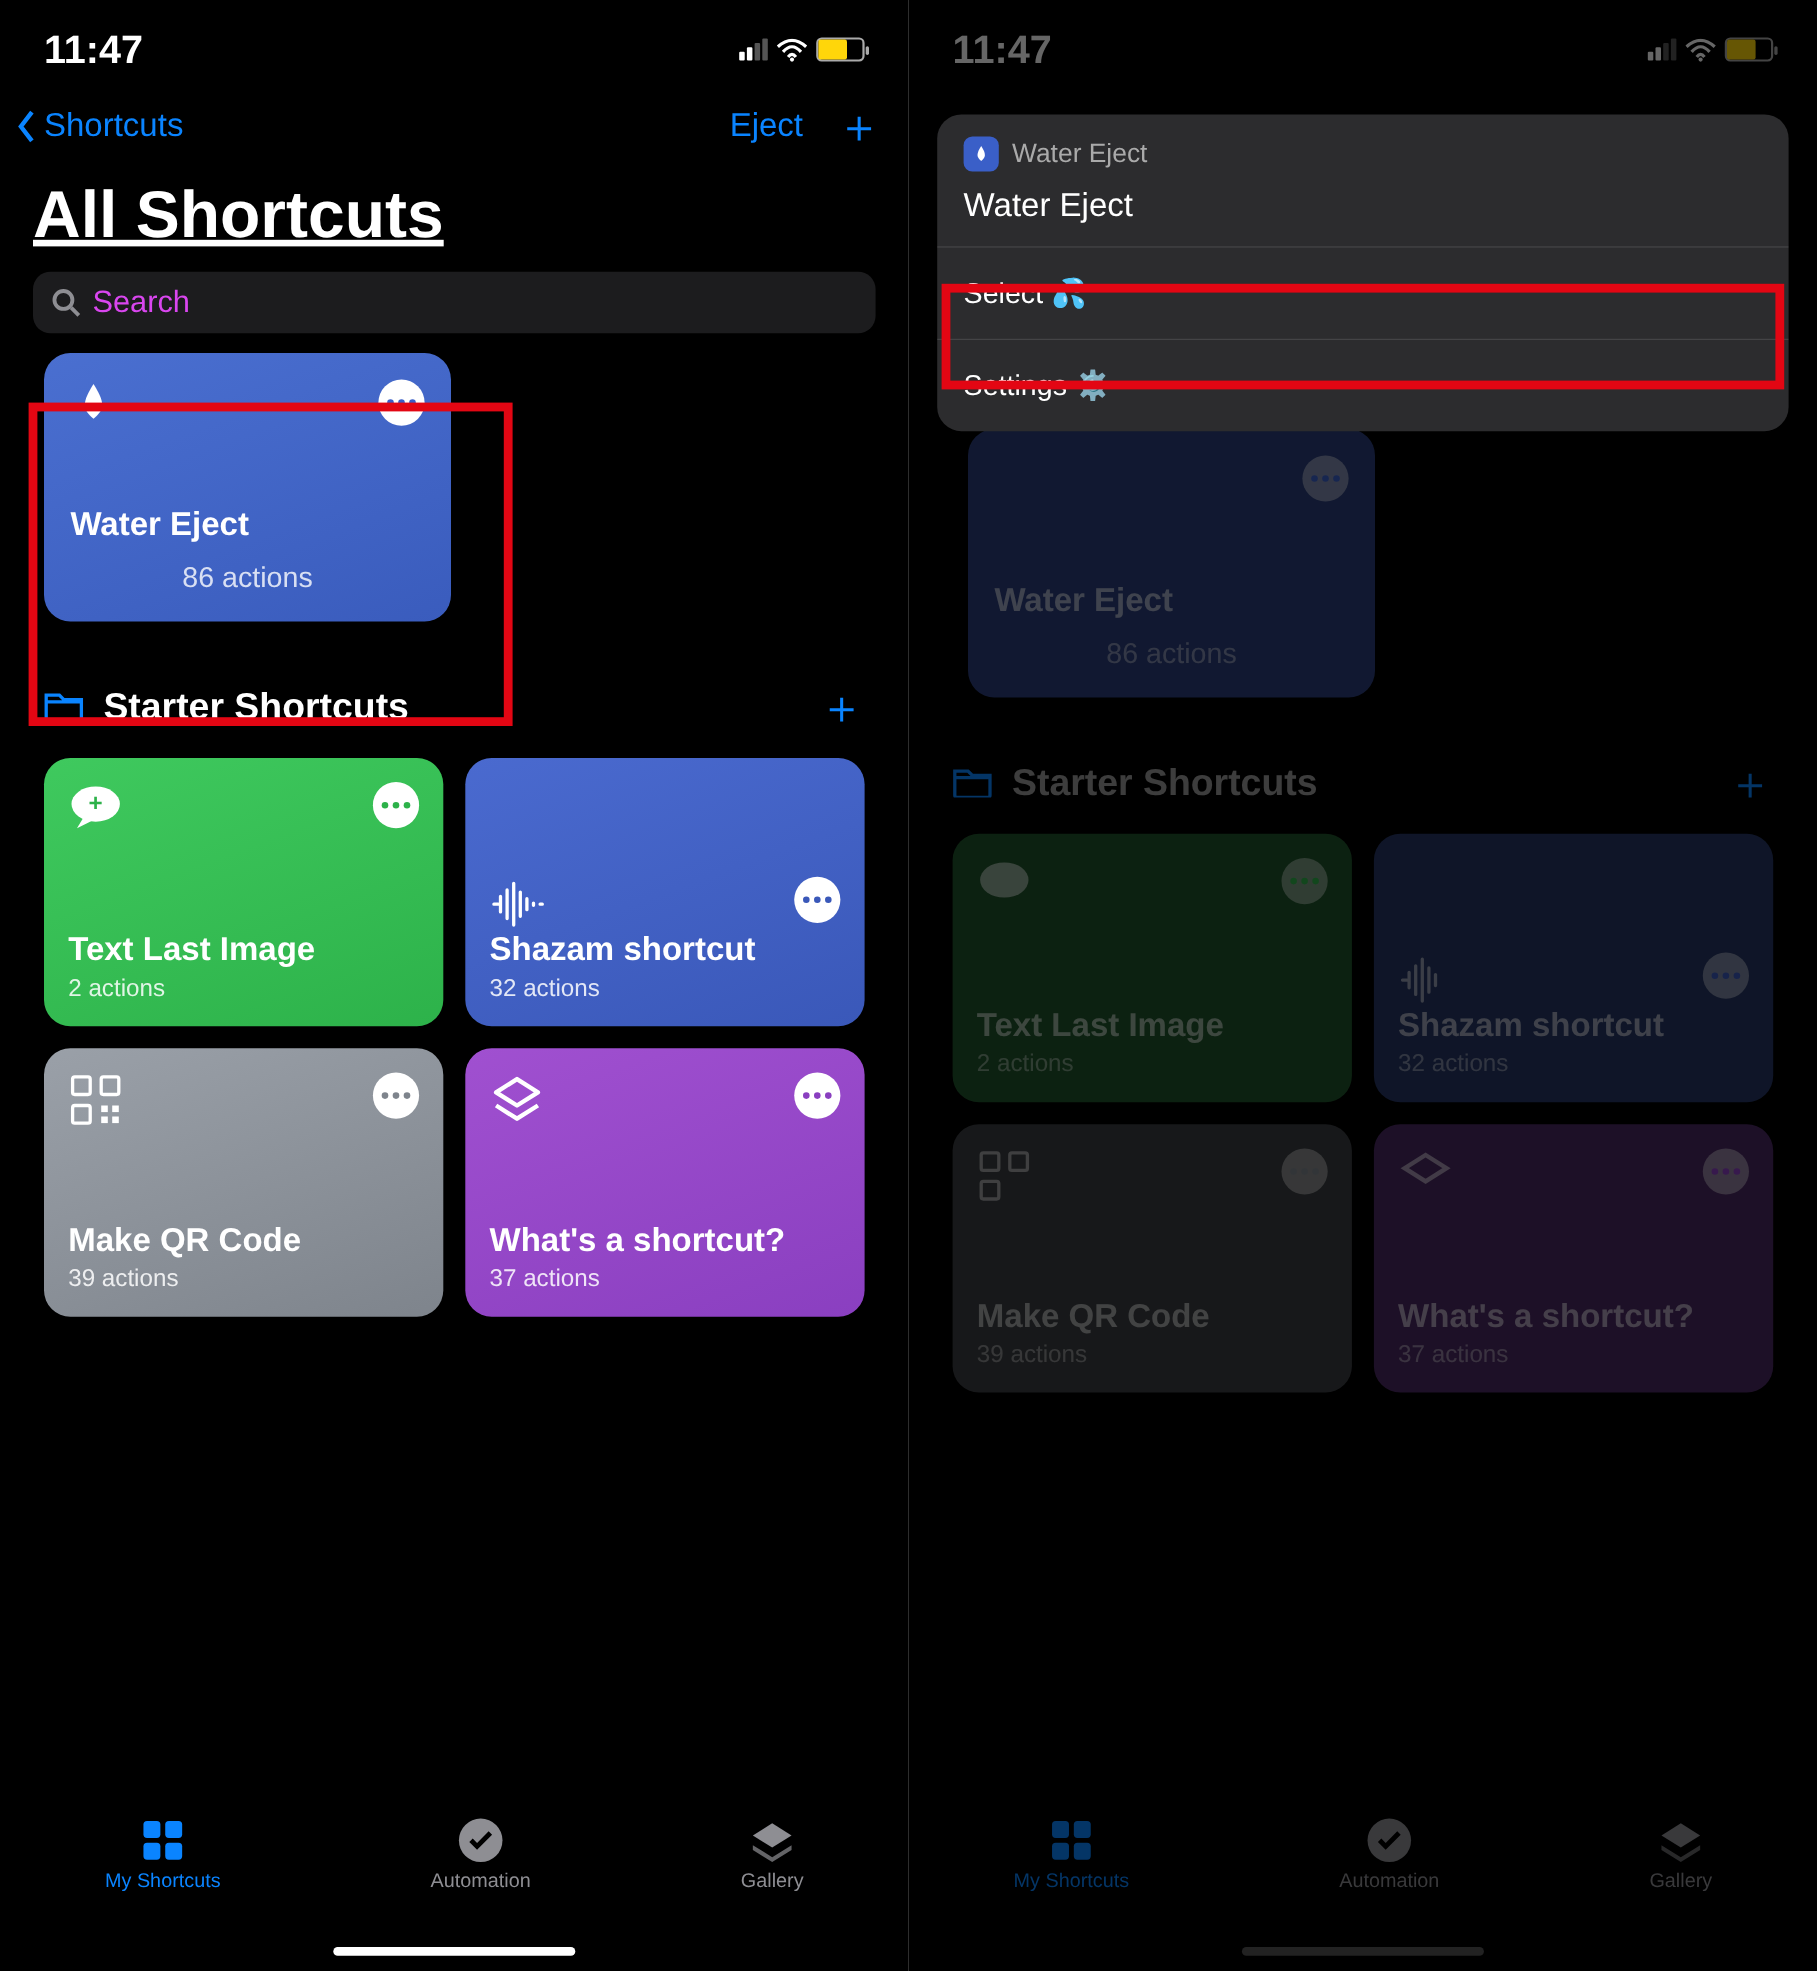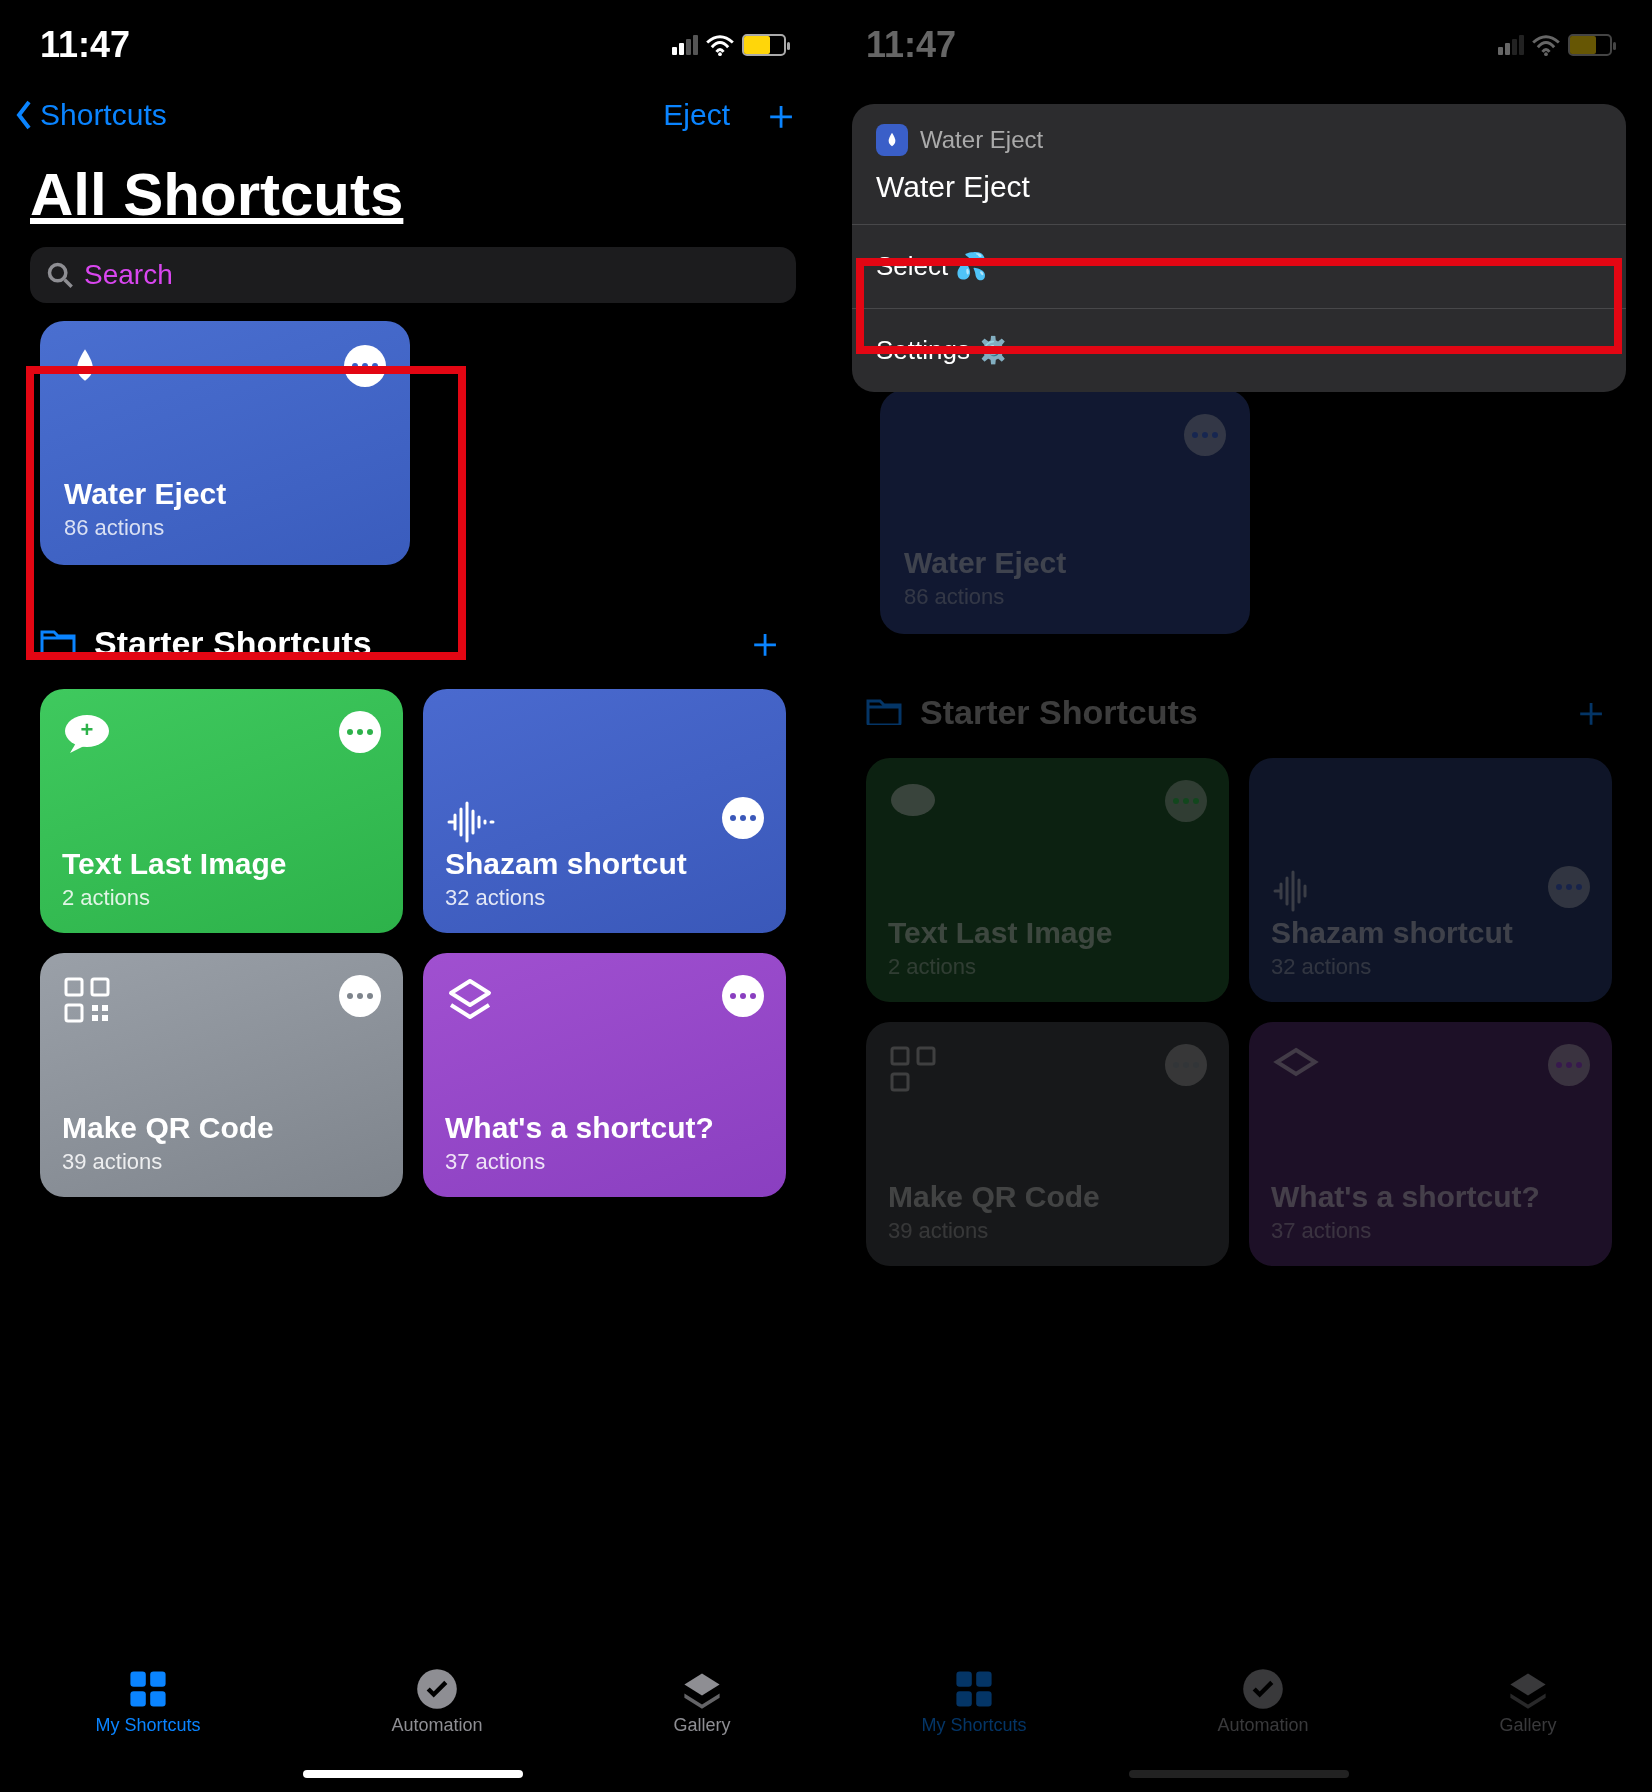--- a/index.html
+++ b/index.html
@@ -62,36 +62,36 @@
   .tiles-row{ display:flex; gap:20px; padding:0 40px; }
   .tile{
     position:relative; border-radius:24px; width:370px; height:244px;
     padding:24px; display:flex; flex-direction:column; justify-content:space-between;
   }
   .tile-header{ display:flex; justify-content:space-between; align-items:flex-start;}
   .tile-icon{ width:42px; height:42px; }
   .ellipsis{ width:42px; height:42px; border-radius:50%; background:#fff; display:flex; align-items:center; justify-content:center;}
   .ellipsis span{ width:6px; height:6px; border-radius:50%; background:#3a5fc8; margin:0 2px;}
   .tile-label{ font-size:30px; font-weight:600; color:#fff; }
-  .tile-sub{ font-size:22px; color:rgba(255,255,255,.8); margin-top:4px;}
+  .tile-sub{ font-size:26px; color:rgba(255,255,255,.8); margin-top:16px;text-align:center;}
   .section-head{ display:flex; align-items:center; justify-content:space-between; padding:50px 40px 18px; }
   .section-left{ display:flex; align-items:center; gap:18px;}
   .folder-icon svg{ width:36px; height:30px; stroke:#0a84ff; fill:none; stroke-width:3;}
   .section-title{ font-size:34px; font-weight:700; }
   .section-plus{ color:#0a84ff; font-size:42px; font-weight:300;}
   
   .grid { display:grid; grid-template-columns:repeat(2,1fr); gap:20px; padding:0 40px;}
   .stile{ border-radius:24px; height:244px; padding:22px; display:flex; flex-direction:column; justify-content:space-between;}
   .stile-top{ display:flex; justify-content:space-between; align-items:flex-start;}
   .stile-icon{ width:50px; height:50px; }
   .stile-label{ font-size:30px; font-weight:600; }
   .stile-sub{ font-size:22px; color:rgba(255,255,255,.85); margin-top:4px;}
   
   .tabbar{
-    position:absolute; bottom:0; left:0; width:100%; height:150px;
+    position:absolute; bottom:16px; left:0; width:100%; height:150px;
     display:flex; justify-content:space-around; align-items:center;
     padding-bottom:30px;
   }
   .tab{ display:flex; flex-direction:column; align-items:center; gap:6px; font-size:18px; color:#8e8e93;}
   .tab.active{ color:#0a84ff;}
   .tab-icon{ width:44px; height:40px; display:flex; align-items:center; justify-content:center;}
   .home-ind{ position:absolute; bottom:14px; left:50%; transform:translateX(-50%); width:220px; height:8px; background:#fff; border-radius:4px;}
   
   .dimmer{ position:absolute; top:0; left:0; width:100%; height:100%; background:rgba(0,0,0,.6);}
   .sheet{

